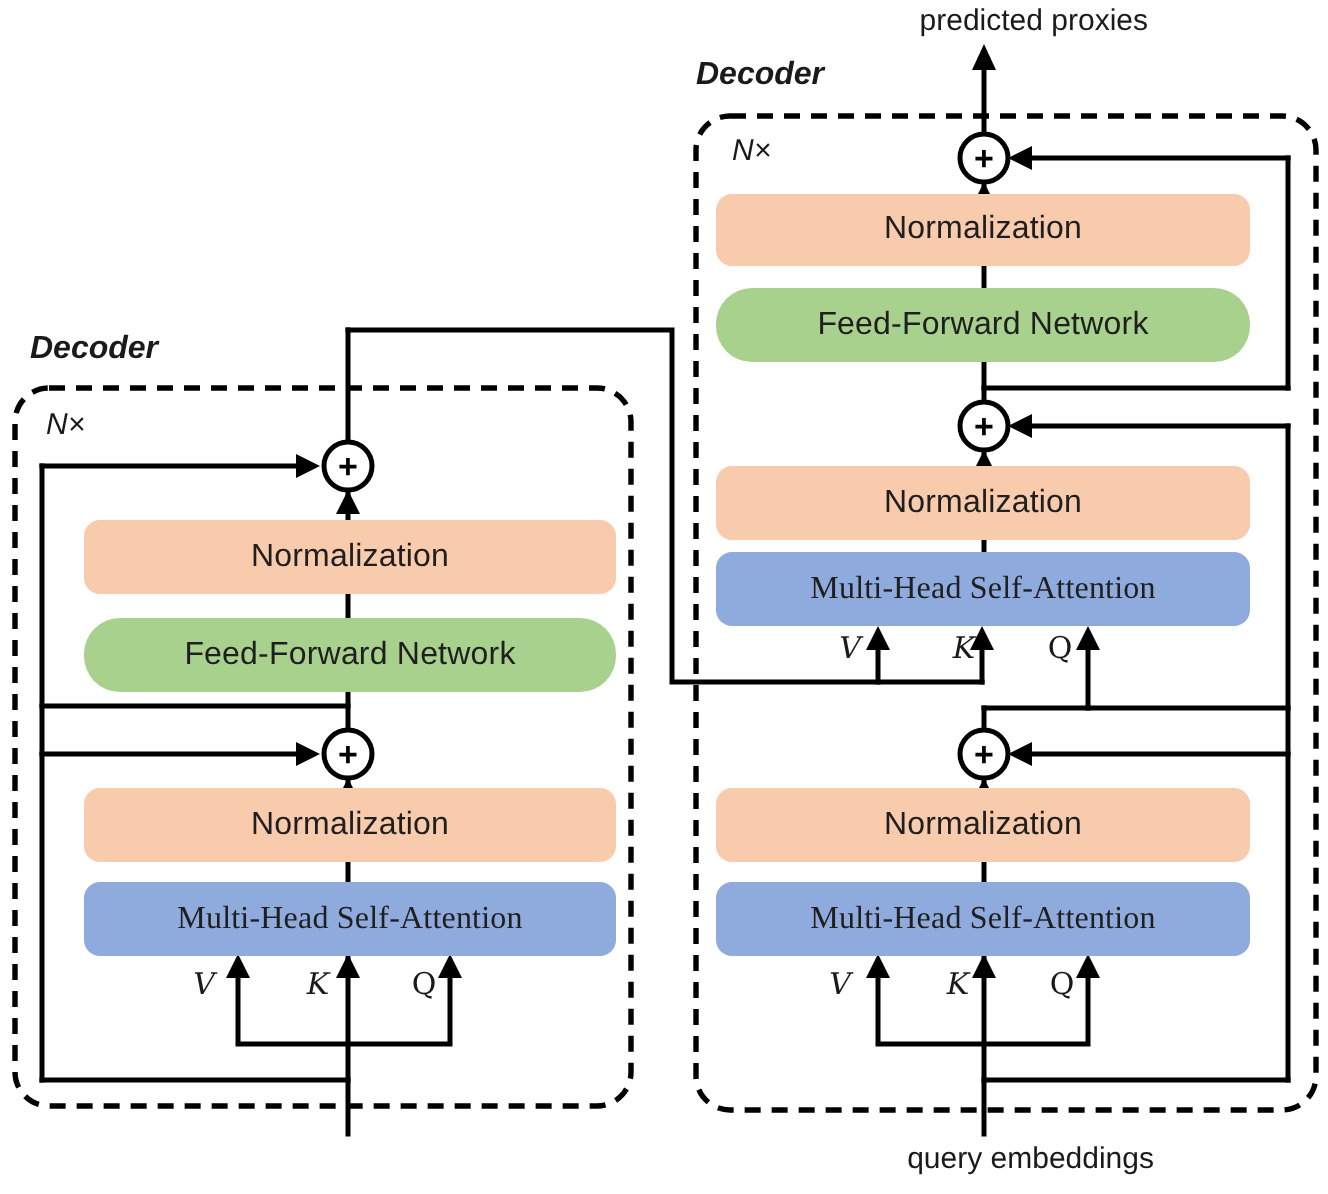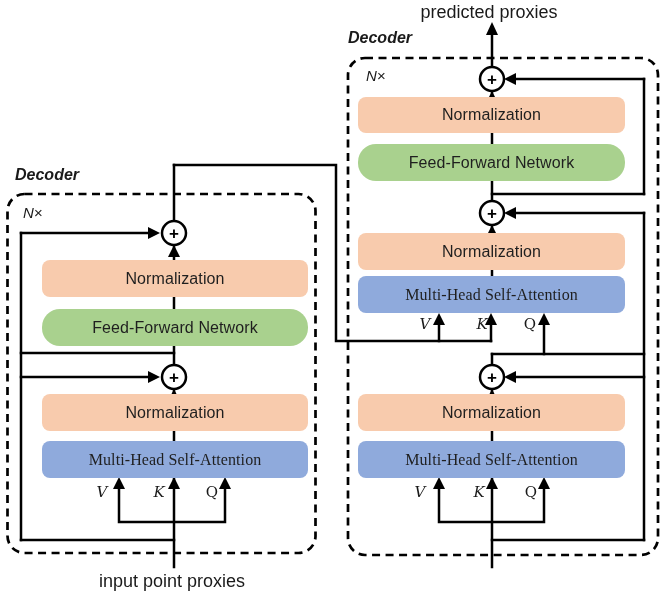--- a/index.html
+++ b/index.html
@@ -23,21 +23,21 @@
     font-size:16px;color:#1f1f1f;letter-spacing:0.1px;
   }
   .block-normalization{background:var(--color-normalization-block,#F8CBAD);}
   .block-feedforward{background:var(--color-feed-forward-block,#A9D18E);border-radius:18px;}
   .block-attention{background:var(--color-attention-block,#8FAADC);font-family:Liberation Serif, serif;}
   .enc-x{left:42px;width:266px;}
   .dec-x{left:358px;width:267px;}
   .txt{position:absolute;z-index:3;color:#111;}
   .module-title{font-size:16px;font-weight:bold;font-style:italic;color:#1a1a1a;}
   .repeat-label{font-size:15px;font-style:italic;color:#1a1a1a;}
-  .caption{font-size:18px;width:170px;text-align:center;color:#1a1a1a;}
+  .caption{font-size:15px;width:170px;text-align:right;color:#1a1a1a;}
   .vkq{font-family:"DejaVu Serif",serif;font-size:15px;width:22px;text-align:center;color:#1a1a1a;}
   .math-italic{font-style:italic;}
 </style>
 </head>
 <body>
 
 <div id="canvas">
 
   <svg id="diagram-svg" width="664" height="597" viewBox="0 0 664 597">
 
@@ -142,21 +142,21 @@
   <div class="block block-attention dec-x" style="top:276px;height:37px;">Multi-Head Self-Attention</div>
   <div class="block block-normalization dec-x" style="top:394px;height:37px;">Normalization</div>
   <div class="block block-attention dec-x" style="top:441px;height:37px;">Multi-Head Self-Attention</div>
 
   <div class="txt module-title" style="left:15px;top:166px;">Decoder</div>
   <div class="txt repeat-label" style="left:23px;top:204px;">N×</div>
   <div class="txt module-title" style="left:348px;top:29px;">Decoder</div>
   <div class="txt repeat-label" style="left:366px;top:67px;">N×</div>
 
   <div class="txt caption" style="left:404px;top:2px;">predicted proxies</div>
-  <div class="txt caption" style="left:87px;top:571px;">input point proxies</div>
+  <div class="txt caption" style="left:407px;top:571px;">query embeddings</div>
 
   <div class="txt vkq math-italic" style="left:91px;top:483px;">V</div>
   <div class="txt vkq math-italic" style="left:148px;top:483px;">K</div>
   <div class="txt vkq" style="left:201px;top:483px;">Q</div>
 
   <div class="txt vkq math-italic" style="left:414px;top:315px;">V</div>
   <div class="txt vkq math-italic" style="left:471px;top:315px;">K</div>
   <div class="txt vkq" style="left:519px;top:315px;">Q</div>
 
   <div class="txt vkq math-italic" style="left:409px;top:483px;">V</div>

